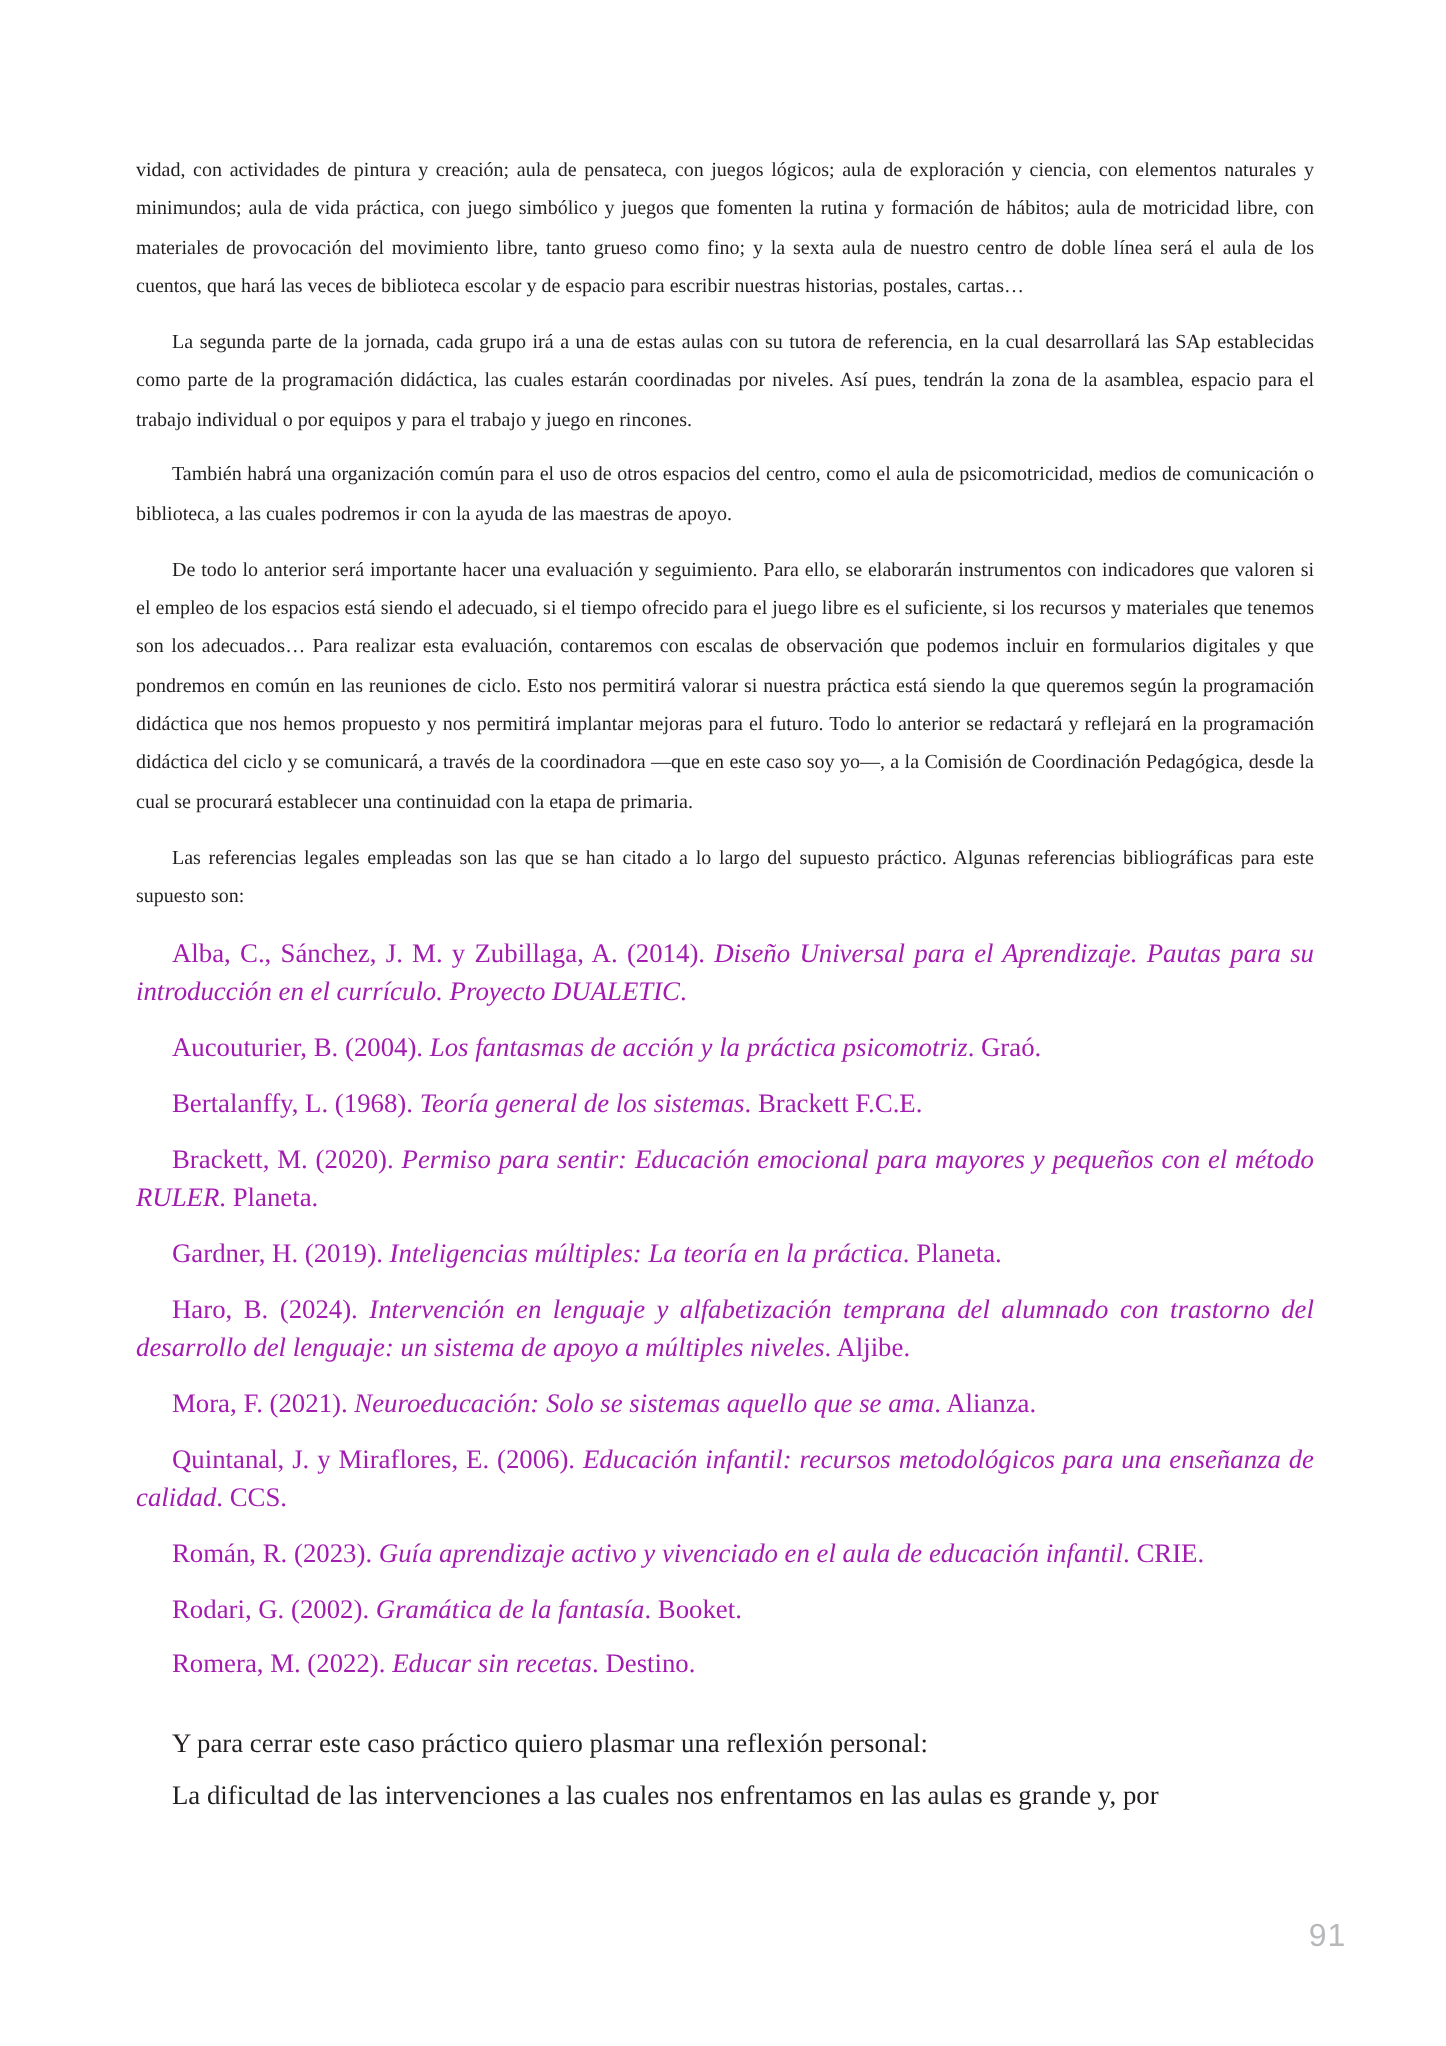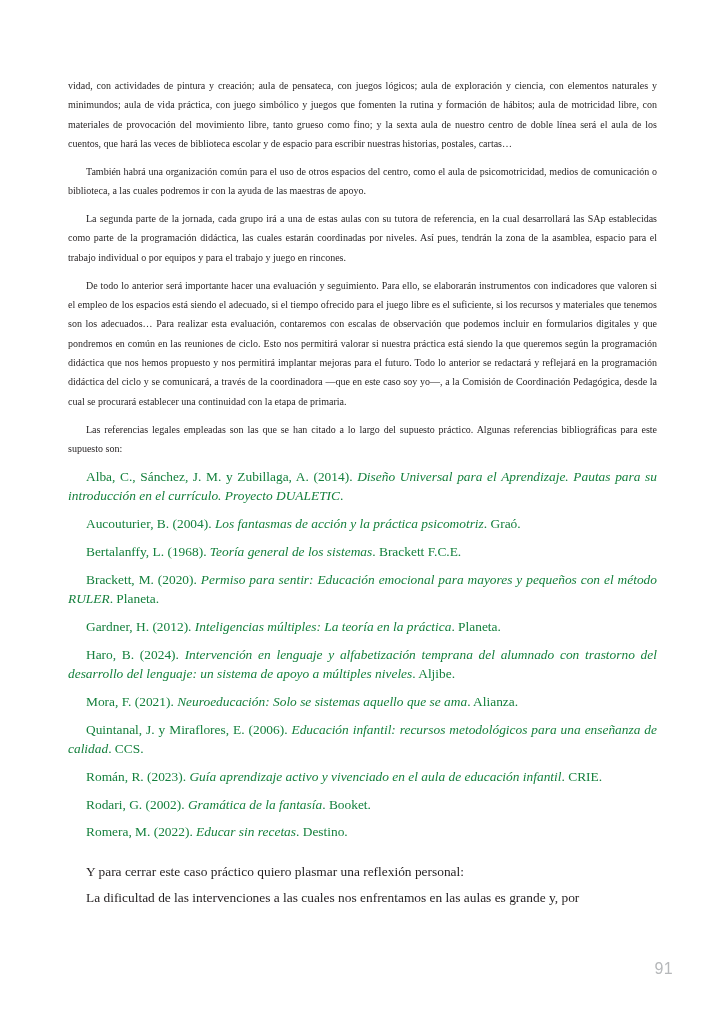--- a/index.html
+++ b/index.html
@@ -45,21 +45,21 @@
     margin-top: 8.5px;
   }
 
   
   .biblio {
     margin-top: 9px;
   }
 
   p.ref {
     margin: 0;
-    color: #15803d;
+    color: #a21caf;
     font-size: 13.4px;
     line-height: 19.3px;
     text-align: justify;
     text-indent: 18px;
   }
 
   p.ref + p.ref {
     margin-top: 8.5px;
   }
 
@@ -98,22 +98,22 @@
 </style>
 </head>
 <body>
 
 <div class="page">
 
   <div class="content">
 
     <section>
       <p class="para no-indent">vidad, con actividades de pintura y creación; aula de pensateca, con juegos lógicos; aula de exploración y ciencia, con elementos naturales y minimundos; aula de vida práctica, con juego simbólico y juegos que fomenten la rutina y formación de hábitos; aula de motricidad libre, con materiales de provocación del movimiento libre, tanto grueso como fino; y la sexta aula de nuestro centro de doble línea será el aula de los cuentos, que hará las veces de biblioteca escolar y de espacio para escribir nuestras historias, postales, cartas…</p>
+      <p class="para">La segunda parte de la jornada, cada grupo irá a una de estas aulas con su tutora de referencia, en la cual desarrollará las SAp establecidas como parte de la programación didáctica, las cuales estarán coordinadas por niveles. Así pues, tendrán la zona de la asamblea, espacio para el trabajo individual o por equipos y para el trabajo y juego en rincones.</p>
       <p class="para">También habrá una organización común para el uso de otros espacios del centro, como el aula de psicomotricidad, medios de comunicación o biblioteca, a las cuales podremos ir con la ayuda de las maestras de apoyo.</p>
-      <p class="para">La segunda parte de la jornada, cada grupo irá a una de estas aulas con su tutora de referencia, en la cual desarrollará las SAp establecidas como parte de la programación didáctica, las cuales estarán coordinadas por niveles. Así pues, tendrán la zona de la asamblea, espacio para el trabajo individual o por equipos y para el trabajo y juego en rincones.</p>
       <p class="para">De todo lo anterior será importante hacer una evaluación y seguimiento. Para ello, se elaborarán instrumentos con indicadores que valoren si el empleo de los espacios está siendo el adecuado, si el tiempo ofrecido para el juego libre es el suficiente, si los recursos y materiales que tenemos son los adecuados… Para realizar esta evaluación, contaremos con escalas de observación que podemos incluir en formularios digitales y que pondremos en común en las reuniones de ciclo. Esto nos permitirá valorar si nuestra práctica está siendo la que queremos según la programación didáctica que nos hemos propuesto y nos permitirá implantar mejoras para el futuro. Todo lo anterior se redactará y reflejará en la programación didáctica del ciclo y se comunicará, a través de la coordinadora —que en este caso soy yo—, a la Comisión de Coordinación Pedagógica, desde la cual se procurará establecer una continuidad con la etapa de primaria.</p>
       <p class="para">Las referencias legales empleadas son las que se han citado a lo largo del supuesto práctico. Algunas referencias bibliográficas para este supuesto son:</p>
     </section>
 
     <section class="biblio">
 
       <p class="ref">
         <span>Alba, C., Sánchez, J. M. y Zubillaga, A. (2014). </span><span class="it">Diseño Universal para el Aprendizaje. Pautas para su introducción en el currículo. Proyecto DUALETIC</span><span>.</span>
       </p>
 
@@ -123,21 +123,21 @@
 
       <p class="ref">
         <span>Bertalanffy, L. (1968). </span><span class="it">Teoría general de los sistemas</span><span>. Brackett F.C.E.</span>
       </p>
 
       <p class="ref">
         <span>Brackett, M. (2020). </span><span class="it">Permiso para sentir: Educación emocional para mayores y pequeños con el método RULER</span><span>. Planeta.</span>
       </p>
 
       <p class="ref">
-        <span>Gardner, H. (2012). </span><span class="it">Inteligencias múltiples: La teoría en la práctica</span><span>. Planeta.</span>
+        <span>Gardner, H. (2019). </span><span class="it">Inteligencias múltiples: La teoría en la práctica</span><span>. Planeta.</span>
       </p>
 
       <p class="ref">
         <span>Haro, B. (2024). </span><span class="it">Intervención en lenguaje y alfabetización temprana del alumnado con trastorno del desarrollo del lenguaje: un sistema de apoyo a múltiples niveles</span><span>. Aljibe.</span>
       </p>
 
       <p class="ref">
         <span>Mora, F. (2021). </span><span class="it">Neuroeducación: Solo se sistemas aquello que se ama</span><span>. Alianza.</span>
       </p>
 

